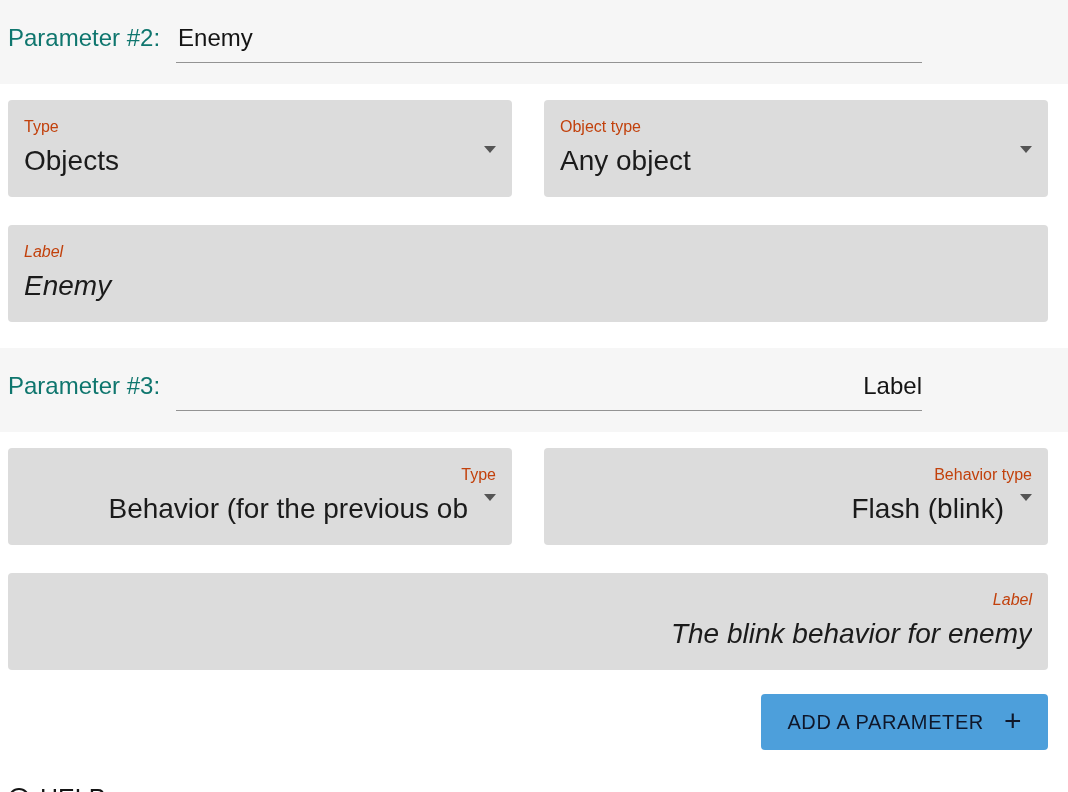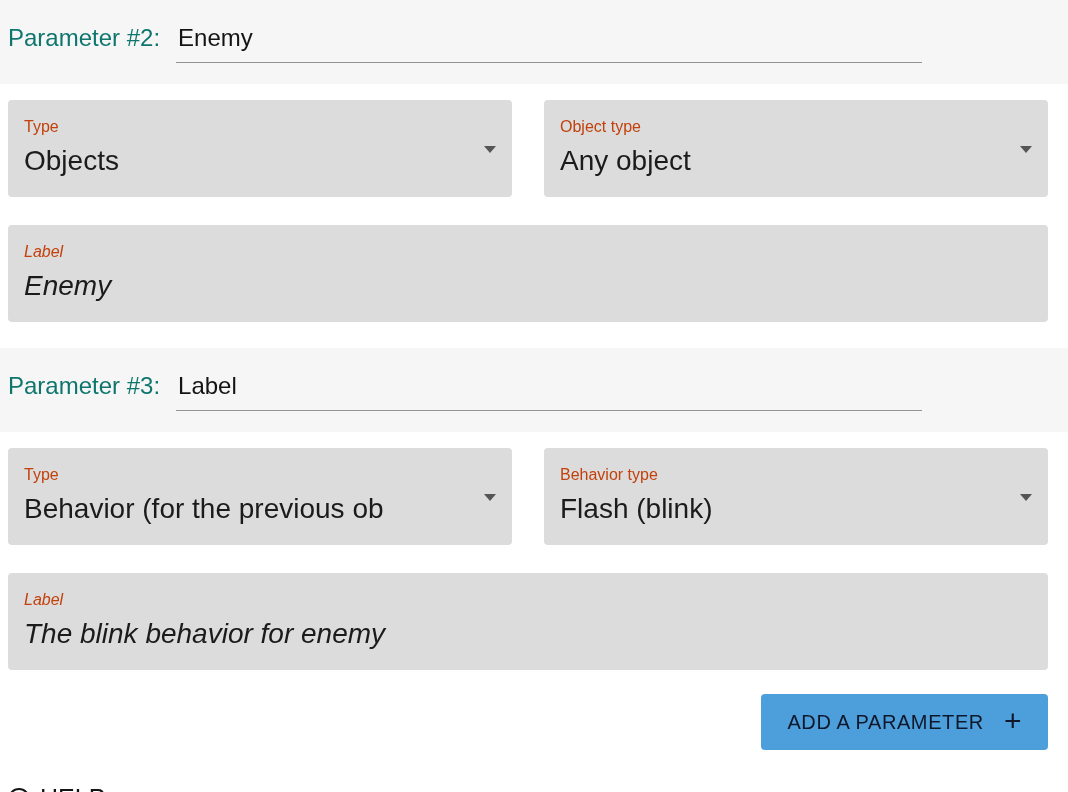--- a/index.html
+++ b/index.html
@@ -188,21 +188,21 @@
       </div>
     </div>
     <div class="row-label">
       <div class="field full">
         <span class="field-label">Label</span>
         <span class="field-value">Enemy</span>
       </div>
     </div>
   </section>
 
-  <section style="margin-top: 26px;">
+  <section style="margin-top: 26px; text-align: right;">
     <header class="param-header">
       <span class="param-title">Parameter #3:</span>
       <div class="param-name-input">
         <span class="param-name-text">Label</span>
       </div>
       <button class="kebab">
         <span class="dots">
           <span class="dot"></span>
           <span class="dot"></span>
           <span class="dot"></span>

